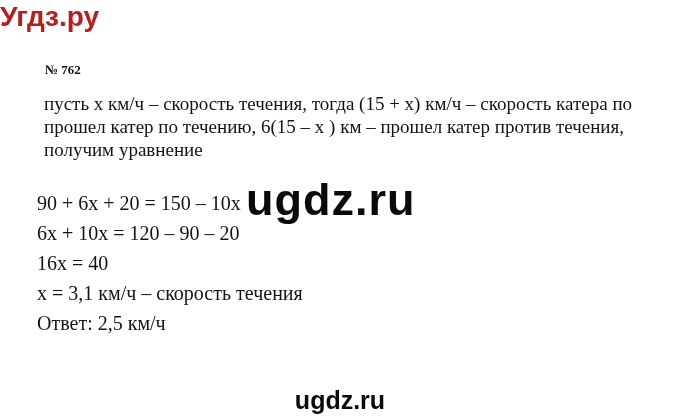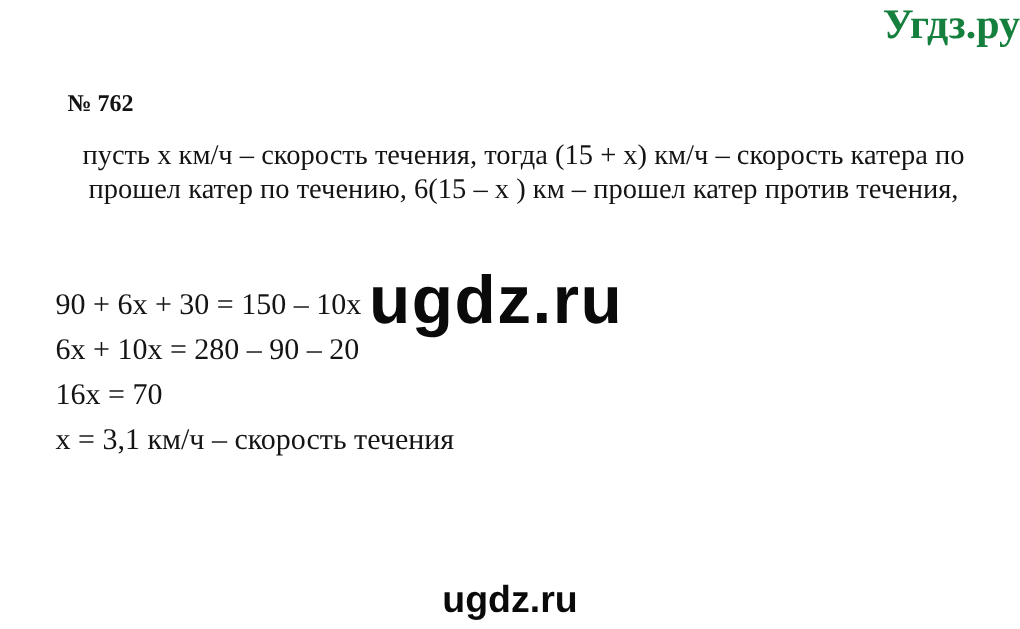--- a/index.html
+++ b/index.html
@@ -18,42 +18,41 @@
   .page {
     position: absolute;
     inset: 0;
     background: #ffffff;
   }
   .site-header {
     position: absolute;
     top: 1px;
     left: 0;
     width: 100%;
-    text-align: right;
-    font-family: Liberation Serif, serif;
+    text-align: left;
+    font-family: Liberation Sans, sans-serif;
     font-weight: bold;
     font-size: 28px;
     line-height: 32px;
-    color: #15803d;
+    color: #b91c1c;
   }
   .problem-number {
     position: absolute;
     top: 58px;
     left: 45px;
     font-weight: bold;
-    font-size: 16px;
+    font-size: 13px;
     line-height: 24px;
   }
   .paragraph {
     position: absolute;
     top: 92px;
     left: 44px;
     width: 610px;
     font-size: 19px;
-    text-align: center;
   }
   .pline {
     height: 23px;
     line-height: 23px;
     white-space: nowrap;
   }
   .equations {
     position: absolute;
     top: 188px;
     left: 37px;
@@ -94,26 +93,28 @@
 
 <div class="page">
 
   <div class="site-header">Угдз.ру</div>
 
   <div class="problem-number">№ 762</div>
 
   <div class="paragraph">
     <div class="pline">пусть x км/ч – скорость течения, тогда (15 + x) км/ч – скорость катера по</div>
     <div class="pline">прошел катер по течению, 6(15 – x ) км – прошел катер против течения,</div>
+    <div class="pline">получим уравнение</div>
   </div>
 
   <div class="equations">
-    <div class="eqline">90 + 6x + 30 = 150 – 10x</div>
-    <div class="eqline">6x + 10x = 280 – 90 – 20</div>
-    <div class="eqline">16x = 70</div>
+    <div class="eqline">90 + 6x + 20 = 150 – 10x</div>
+    <div class="eqline">6x + 10x = 120 – 90 – 20</div>
+    <div class="eqline">16x = 40</div>
     <div class="eqline">x = 3,1 км/ч – скорость течения</div>
+    <div class="eqline">Ответ: 2,5 км/ч</div>
   </div>
 
   <div class="watermark-mid">ugdz.ru</div>
 
   <div class="watermark-bottom">ugdz.ru</div>
 
 </div>
 
 </body></html>

